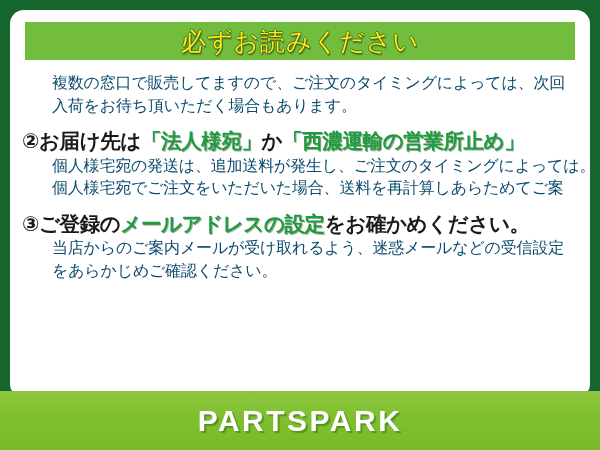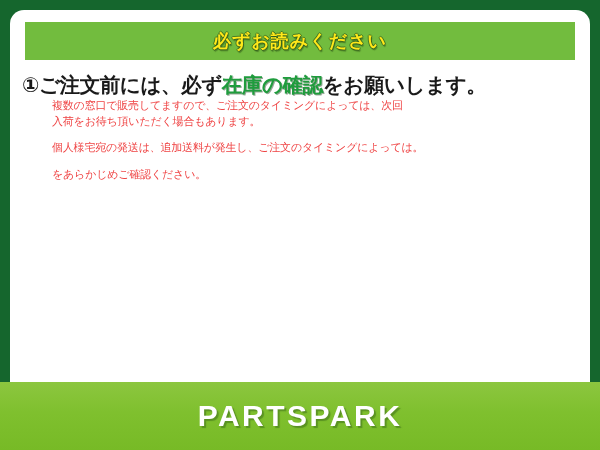--- a/index.html
+++ b/index.html
@@ -29,22 +29,22 @@
   
   #titlebar {
     position:absolute;
     left:15px; top:12px;
     width:550px; height:38px;
     background:#72bc3e;
     display:flex; align-items:center; justify-content:center;
   }
   #titlebar .title-text {
     color:#ffe81a;
-    font-size:18px;
-    font-weight:bold;
+    font-size:25px;
+    font-weight:normal;
     letter-spacing:1px;
     line-height:1;
     text-shadow:
        1px 0 0 rgba(40,80,20,.55),
       -1px 0 0 rgba(40,80,20,.55),
        0 1px 0 rgba(40,80,20,.55),
        0 -1px 0 rgba(40,80,20,.55),
        1px 2px 1px rgba(30,60,15,.45);
   }
 
@@ -69,37 +69,37 @@
   .heading-line2 {
     padding-left:21px;
   }
 
   .hl {
     color:#1f9c3d;
     text-shadow:1px 1px 0 rgba(25,60,25,.45);
   }
 
   .item-body {
-    font-size:11px;
-    color:#ef4444;
+    font-size:16px;
+    color:#0c4a6e;
     line-height:1.42;
     padding-left:30px;
     letter-spacing:-0.2px;
     white-space:nowrap;
   }
 
   .sp1 { margin-top:6px; }
   .sp2 { margin-top:11px; }
   .sp3 { margin-top:11px; }
 
   
   #footer {
     position:absolute;
     left:0; bottom:0;
-    width:600px; height:68px;
+    width:600px; height:59px;
     background:linear-gradient(#8cc63f 0%, #7fc02e 45%, #77ba26 100%);
     display:flex; align-items:center; justify-content:center;
   }
   #footer .brand {
     color:#ffffff;
     font-size:30px;
     font-weight:bold;
     letter-spacing:2.5px;
     text-shadow:2px 2px 1px rgba(60,110,25,.55);
   }
@@ -110,33 +110,36 @@
 <div id="frame">
 
   <div id="panel">
 
     <div id="titlebar">
       <span class="title-text">必ずお読みください</span>
     </div>
 
     <div id="content">
         <div class="item sp1">
-          <div class="item-heading"><span>①</span><span>ご注文前には、必ず</span><span class="hl">在庫の確認</span><span>をお願いします。</span></div>
           <div class="item-body">
             <div>複数の窓口で販売してますので、ご注文のタイミングによっては、次回</div>
             <div>入荷をお待ち頂いただく場合もあります。</div>
           </div>
         </div>
         <div class="item sp2">
+          <div class="item-heading"><span>②</span><span>お届け先は</span><span class="hl">「法人様宛」</span><span>か</span><span class="hl">「西濃運輸の営業所止め」</span></div>
           <div class="item-body">
             <div>個人様宅宛の発送は、追加送料が発生し、ご注文のタイミングによっては。</div>
+            <div>個人様宅宛でご注文をいただいた場合、送料を再計算しあらためてご案</div>
           </div>
         </div>
         <div class="item sp3">
+          <div class="item-heading"><span>③</span><span>ご登録の</span><span class="hl">メールアドレスの設定</span><span>をお確かめください。</span></div>
           <div class="item-body">
+            <div>当店からのご案内メールが受け取れるよう、迷惑メールなどの受信設定</div>
             <div>をあらかじめご確認ください。</div>
           </div>
         </div>
       </div>
 
   </div>
 
   <div id="footer">
     <span class="brand">PARTSPARK</span>
   </div>

